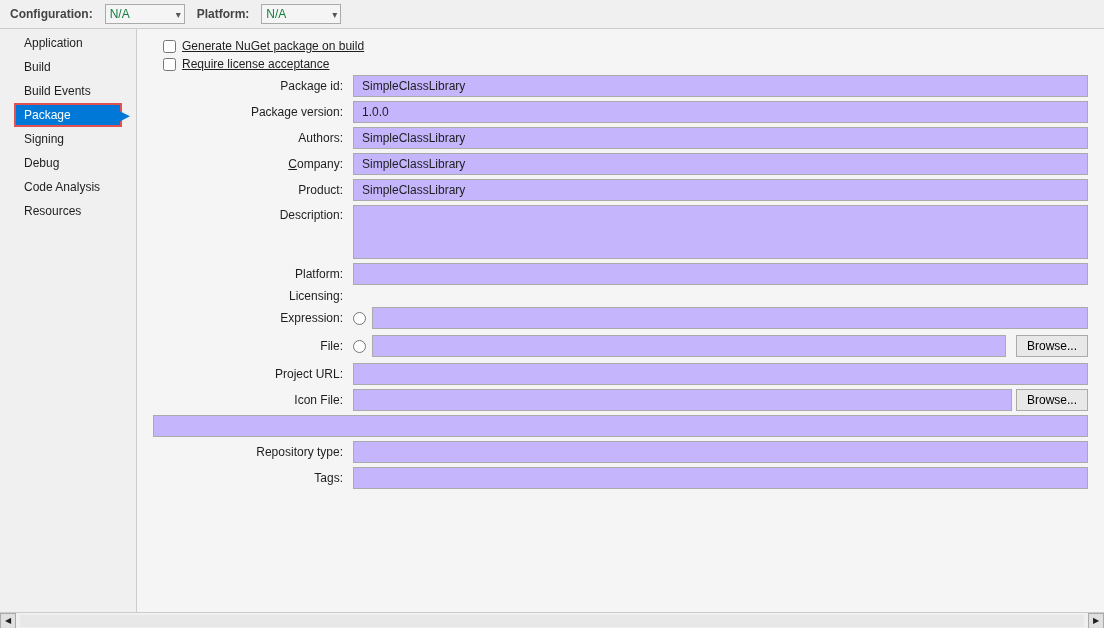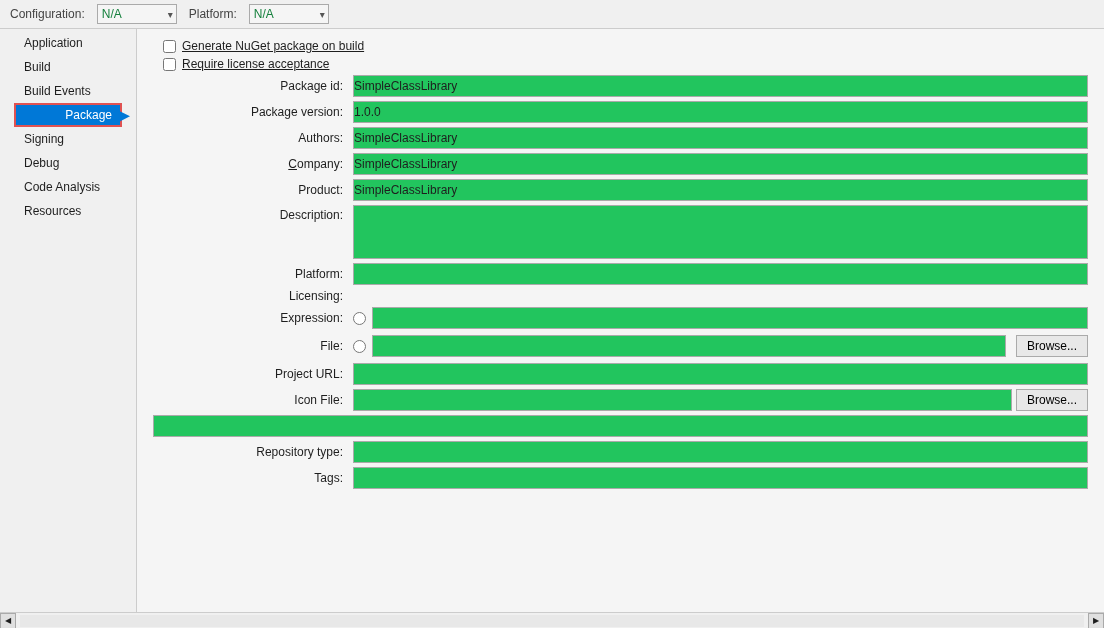--- a/index.html
+++ b/index.html
@@ -17,20 +17,21 @@
     .top-bar {
       display: flex;
       align-items: center;
       padding: 4px 10px;
       background: #f0f0f0;
       border-bottom: 1px solid #ccc;
       gap: 12px;
     }
     .top-bar label {
       color: #444;
+      font-weight: bold;
     }
     .top-bar select {
       border: 1px solid #aaa;
       background: #f5f5f5;
       padding: 2px 20px 2px 4px;
       font-size: 12px;
       color: #15803d;
       appearance: none;
       -webkit-appearance: none;
       position: relative;
@@ -79,21 +80,20 @@
       right: -8px;
       top: 50%;
       transform: translateY(-50%);
       color: #0078d7;
       font-size: 14px;
       z-index: 10;
     }
     .sidebar-item.active-border {
       outline: 2px solid #e05252;
       outline-offset: -2px;
-      text-align: right;
     }
     .form-area {
       flex: 1;
       overflow-y: auto;
       overflow-x: hidden;
       padding: 10px 16px;
       background: #f5f5f5;
       position: relative;
     }
     .form-row {
@@ -107,22 +107,22 @@
     .form-label {
       width: 200px;
       flex-shrink: 0;
       text-align: right;
       padding-right: 10px;
       color: #1e1e1e;
     }
     .form-input {
       flex: 1;
       border: 1px solid #aaa;
-      background: #22c55e;
-      padding: 3px 0;
+      background: #c4b5fd;
+      padding: 3px 8px;
       font-size: 12px;
       height: 22px;
       outline: none;
       color: #1e1e1e;
     }
     textarea.form-input {
       height: 54px;
       resize: none;
       font-family: inherit;
       font-size: 12px;

